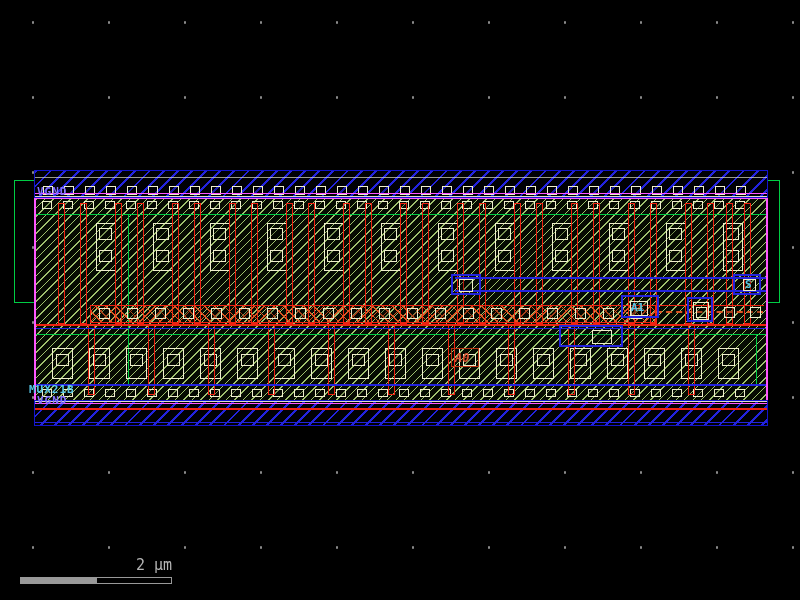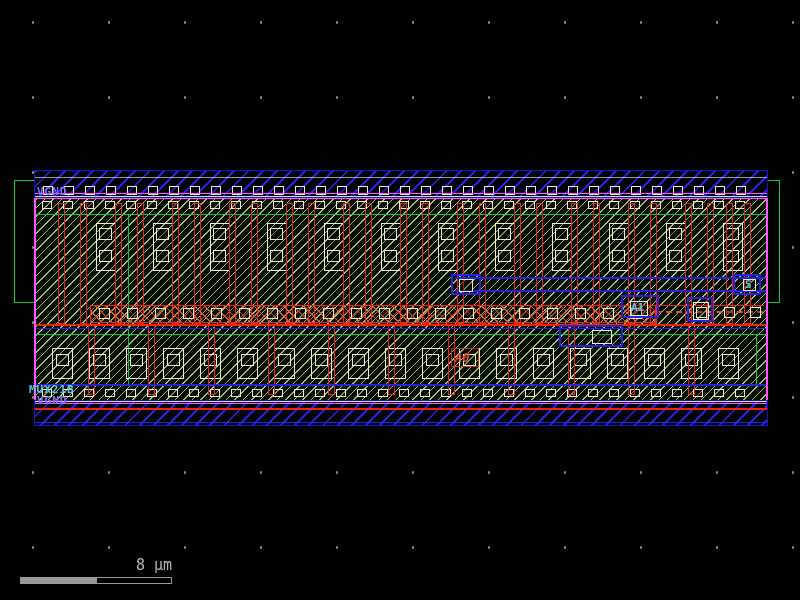--- a/index.html
+++ b/index.html
@@ -348,16 +348,16 @@
     <div class="abs wline" style="left:0;top:0;width:732px;height:1px;"></div>
     <div class="abs mline" style="left:0;top:2px;width:732px;height:1px;"></div>
     <div class="abs rline" style="left:0;top:7px;width:732px;height:2px;"></div>
     <div class="abs bline" style="left:0;top:21px;width:732px;height:1px;"></div>
   </div>
 
   <div class="abs netlbl" style="left:37px;top:186px;">VGND</div>
   <div class="abs celllbl" style="left:29px;top:384px;">MUX21B</div>
   <div class="abs netlbl" style="left:37px;top:395px;">VGND</div>
 
-  <div class="abs sb-text" style="left:100px;top:558px;width:72px;">8 μm</div>
+  <div class="abs sb-text" style="left:100px;top:558px;width:72px;">2 μm</div>
   <div class="abs sb-solid" style="left:20px;top:577px;width:76px;height:7px;"></div>
   <div class="abs sb-hollow" style="left:96px;top:577px;width:76px;height:7px;"></div>
 </div>
 
 </body></html>

